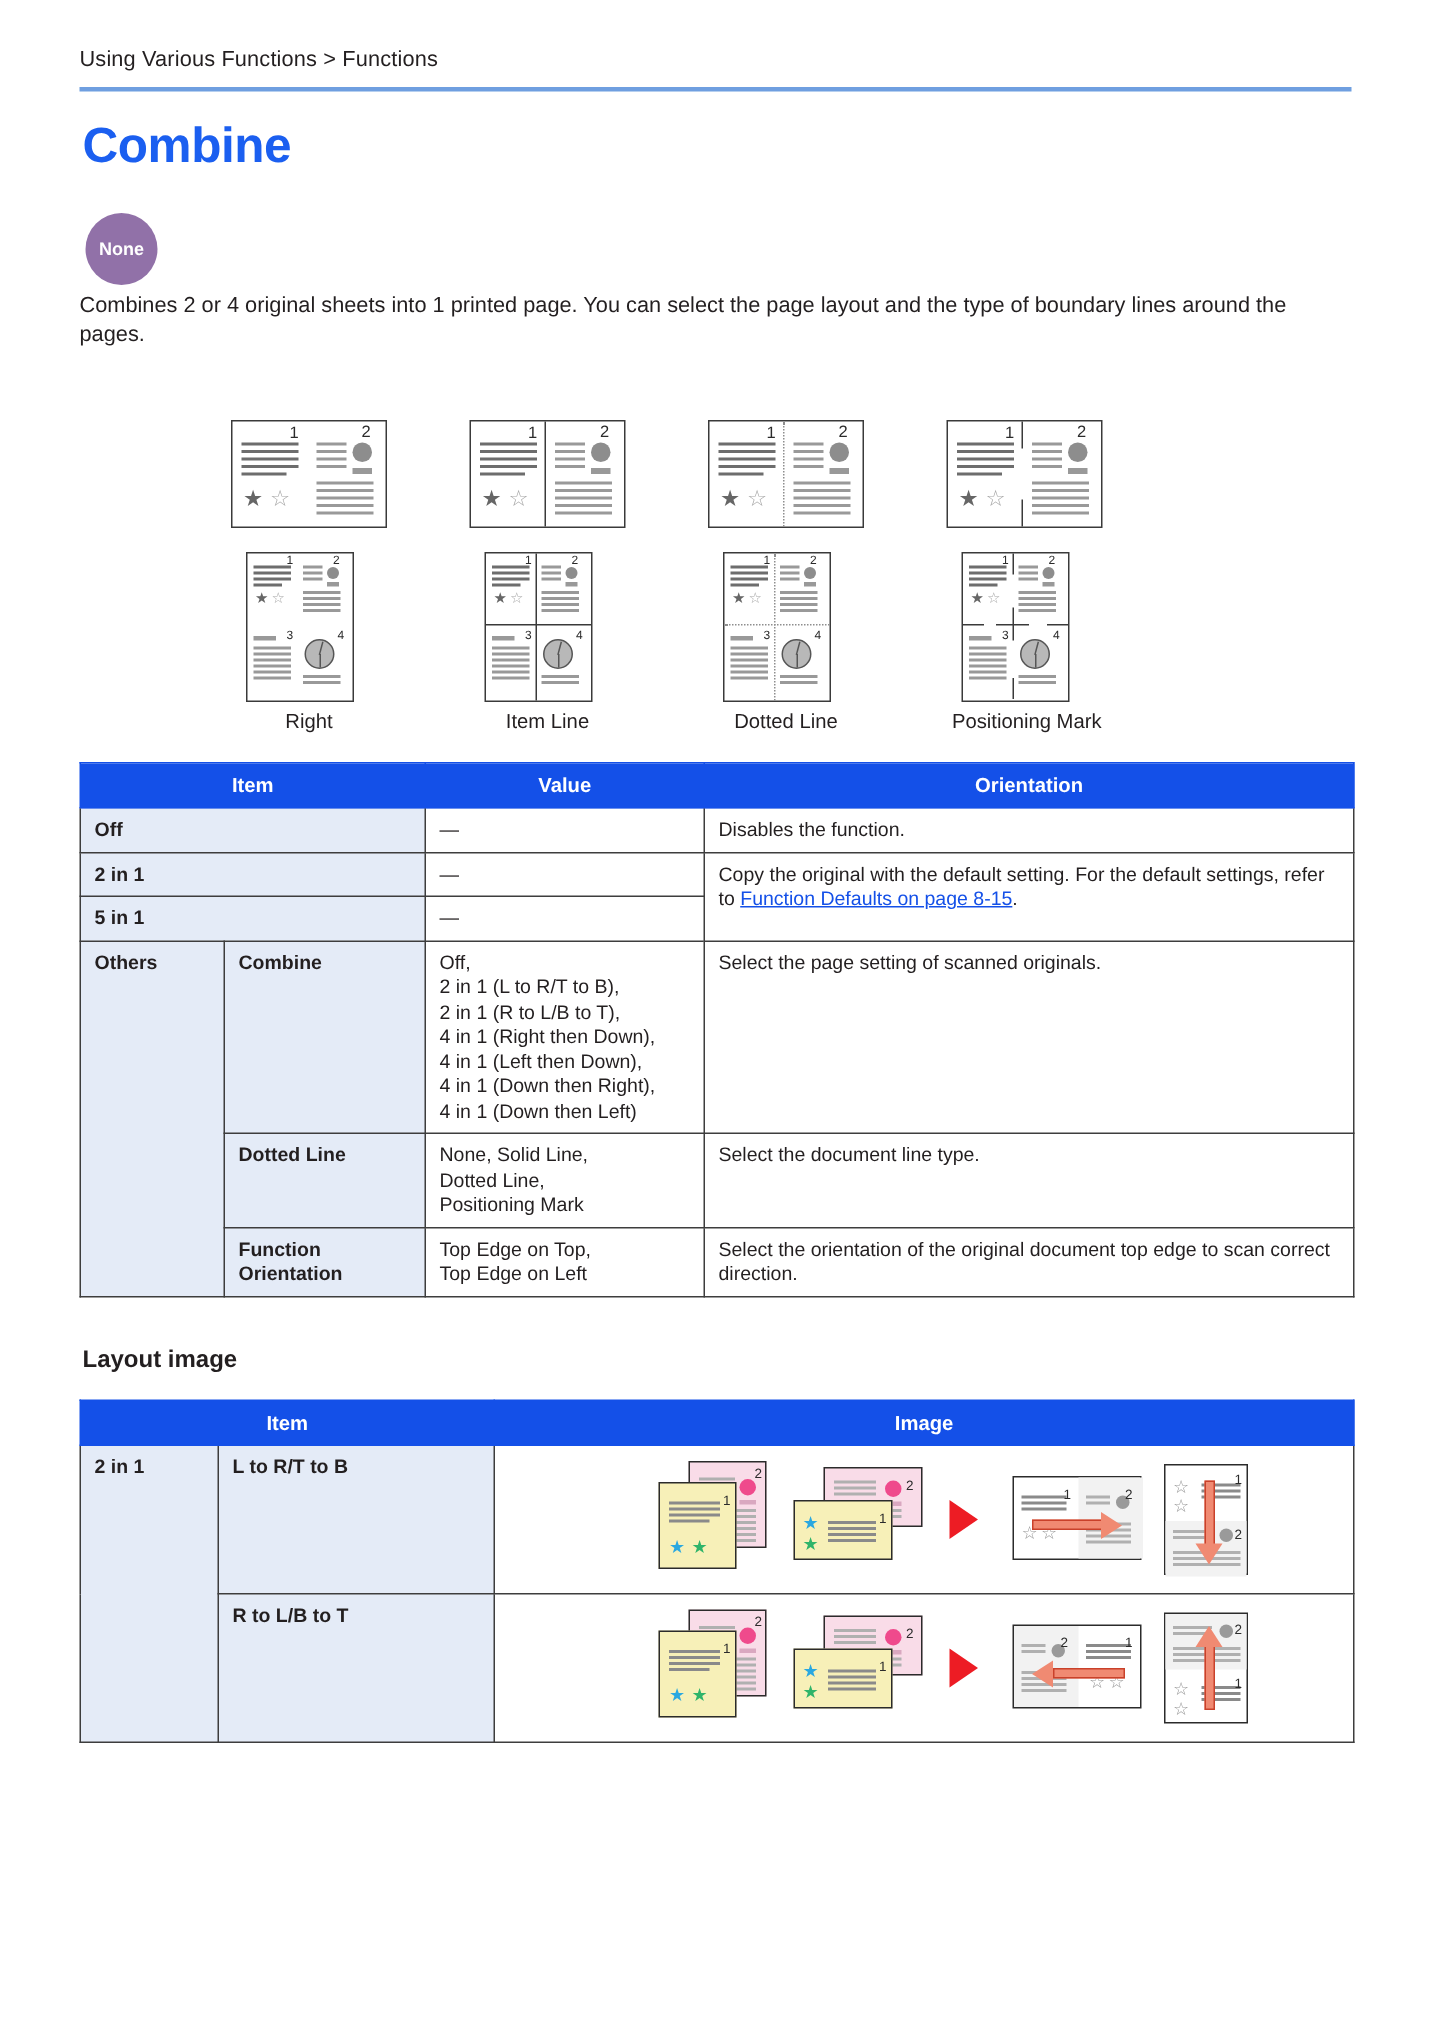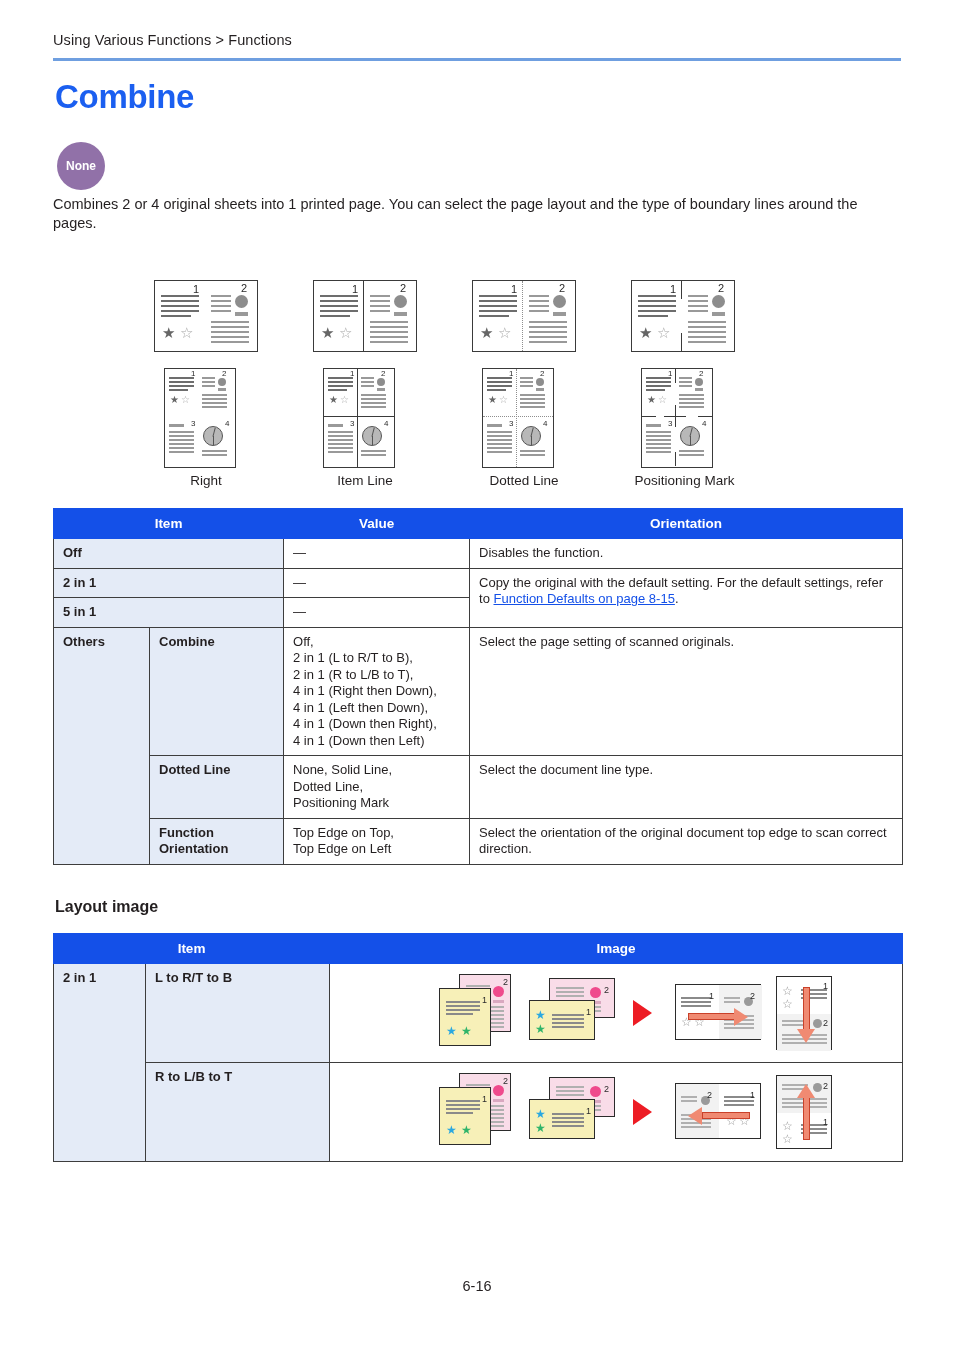--- a/index.html
+++ b/index.html
@@ -692,14 +692,13 @@
                 <div class="shaft" style="left:26px; top:20px; height:44px;"></div>
                 <div class="head" style="left:20px; top:8px; border-bottom:14px solid #f08a72;"></div>
               </div>
             </div>
           </div>
         </td>
       </tr>
     </tbody>
   </table>
 
-  <div class="footer">6-16</div>
 </div>
 
 </body></html>

